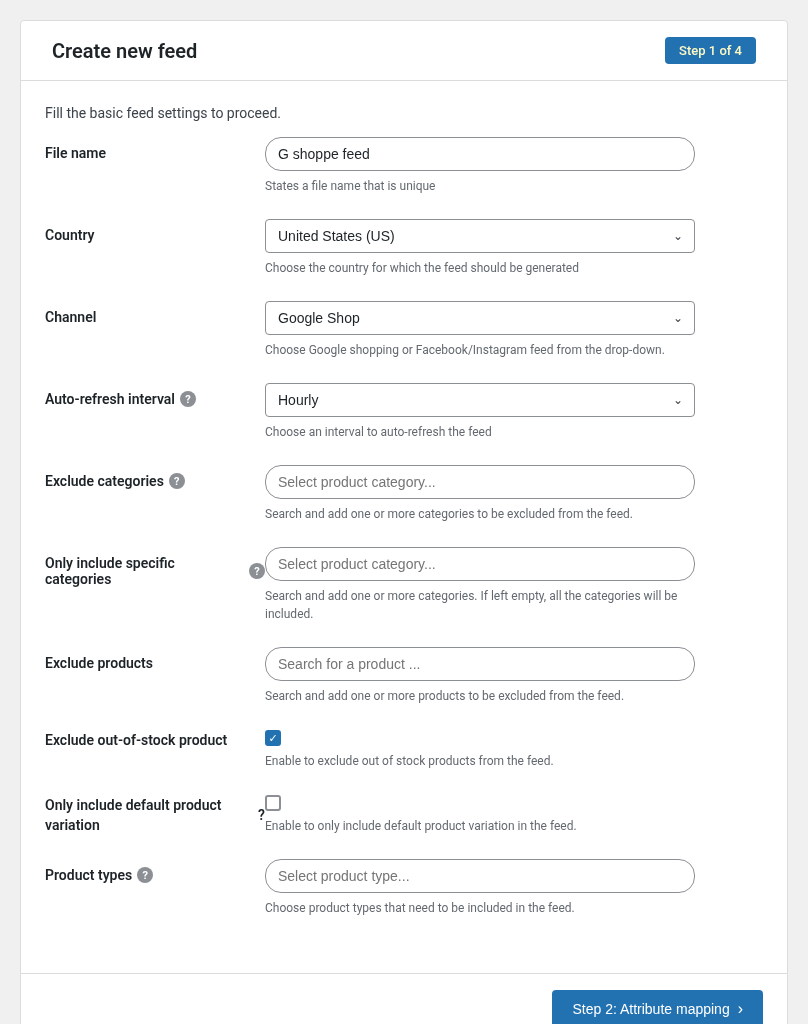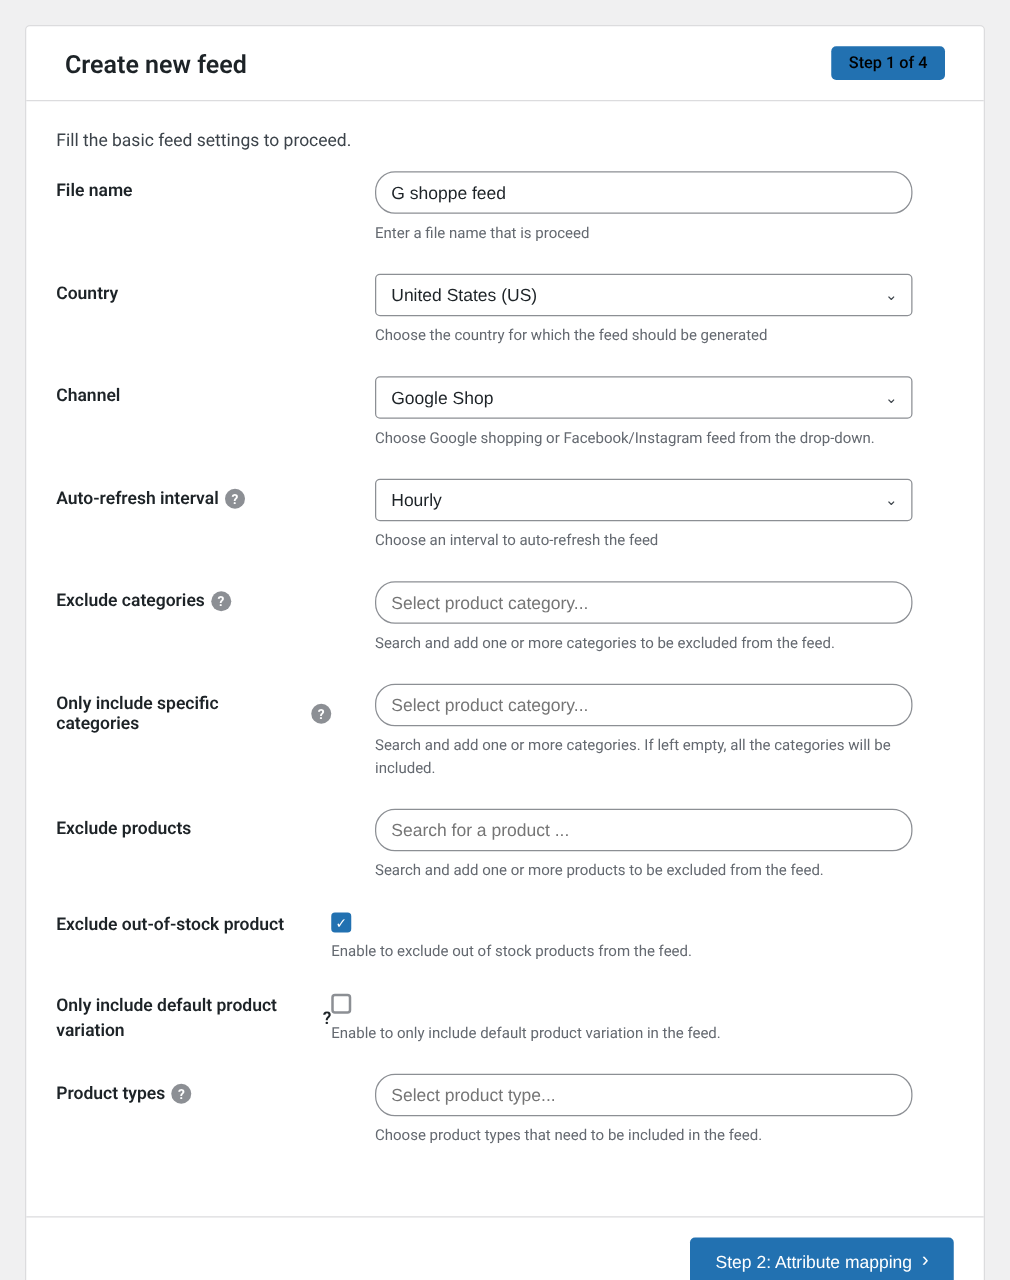--- a/index.html
+++ b/index.html
@@ -42,42 +42,41 @@
     }
 
     .card-title {
       font-size: 20px;
       font-weight: 600;
       color: #1d2327;
     }
 
     .step-badge {
       background: #2271b1;
-      color: #000000;
+      color: #fef9c3;
       font-size: 13px;
       font-weight: 500;
       padding: 6px 14px;
       border-radius: 4px;
     }
 
     .card-body {
       padding: 24px;
     }
 
     .description {
       font-size: 14px;
       color: #3c434a;
       margin-bottom: 16px;
     }
 
     .form-row {
       display: flex;
       align-items: flex-start;
       margin-bottom: 24px;
-      gap: 35px;
     }
 
     .form-label {
       width: 220px;
       min-width: 220px;
       font-size: 14px;
       font-weight: 600;
       color: #1d2327;
       padding-top: 8px;
       display: flex;
@@ -246,21 +245,21 @@
 
     <div class="card-body">
       <p class="description">Fill the basic feed settings to proceed.</p>
 
       <div class="form-row">
         <div class="form-label">
           <span>File name</span>
         </div>
         <div class="form-field">
           <input type="text" class="form-input" value="G shoppe feed" style="">
-          <p class="form-hint">Enter a file name that is proceed</p>
+          <p class="form-hint">States a file name that is unique</p>
         </div>
       </div>
 
       <div class="form-row">
         <div class="form-label">
           <span>Country</span>
         </div>
         <div class="form-field">
           <div class="form-select-wrapper">
             <select class="form-select">

